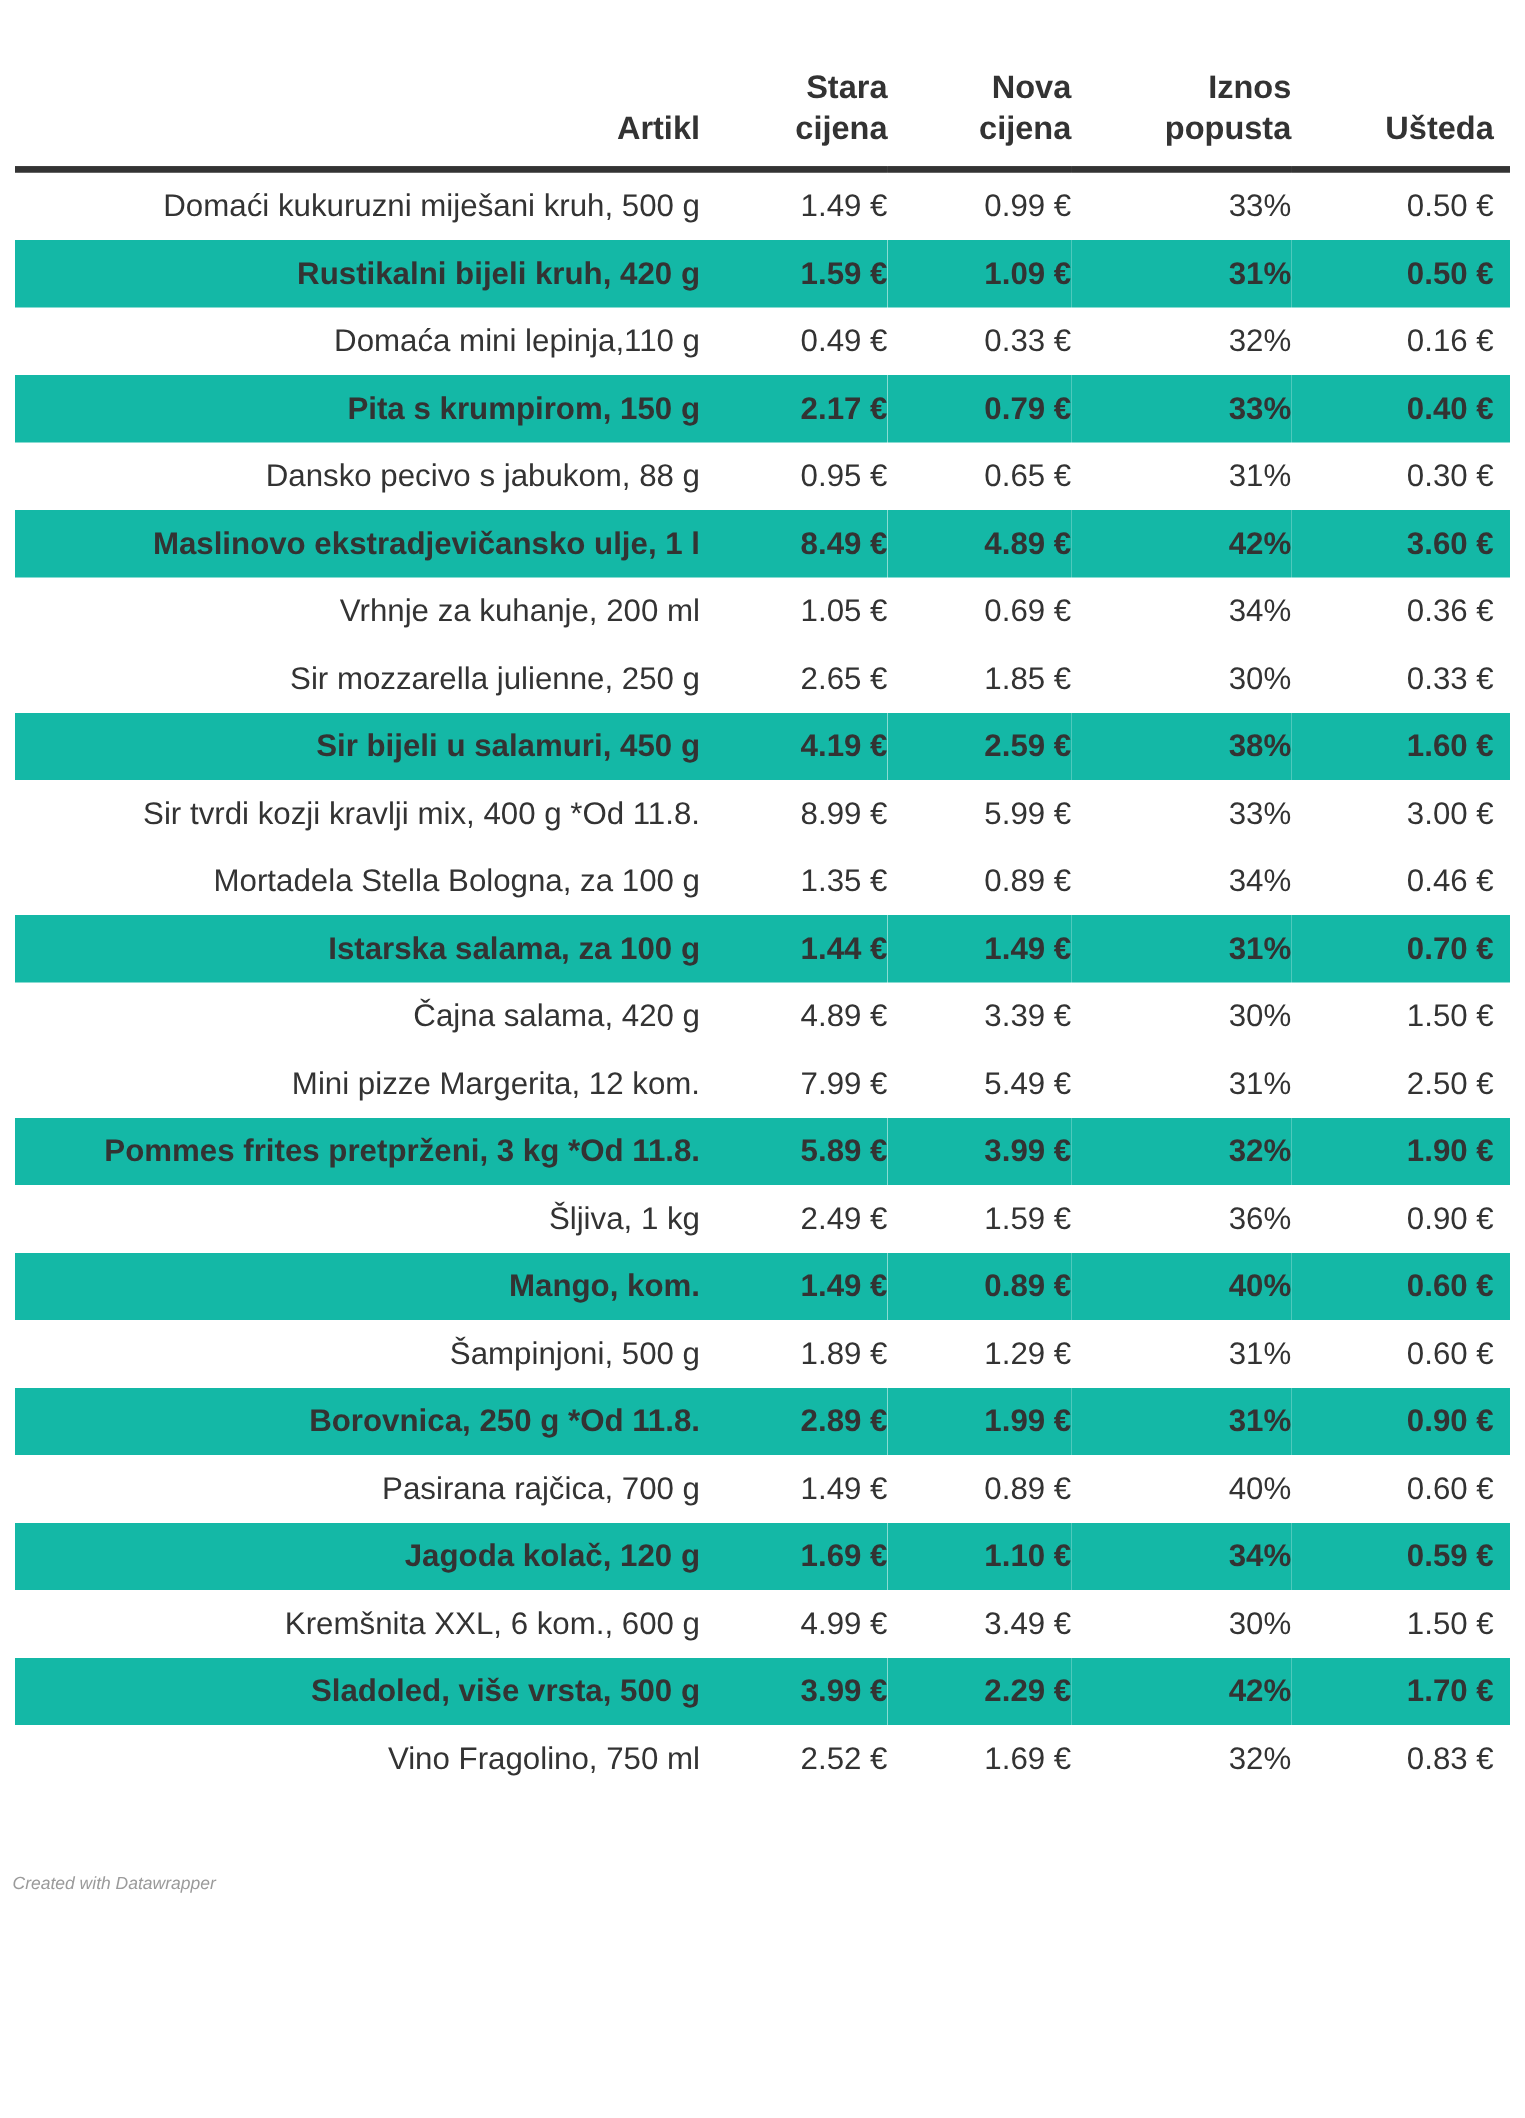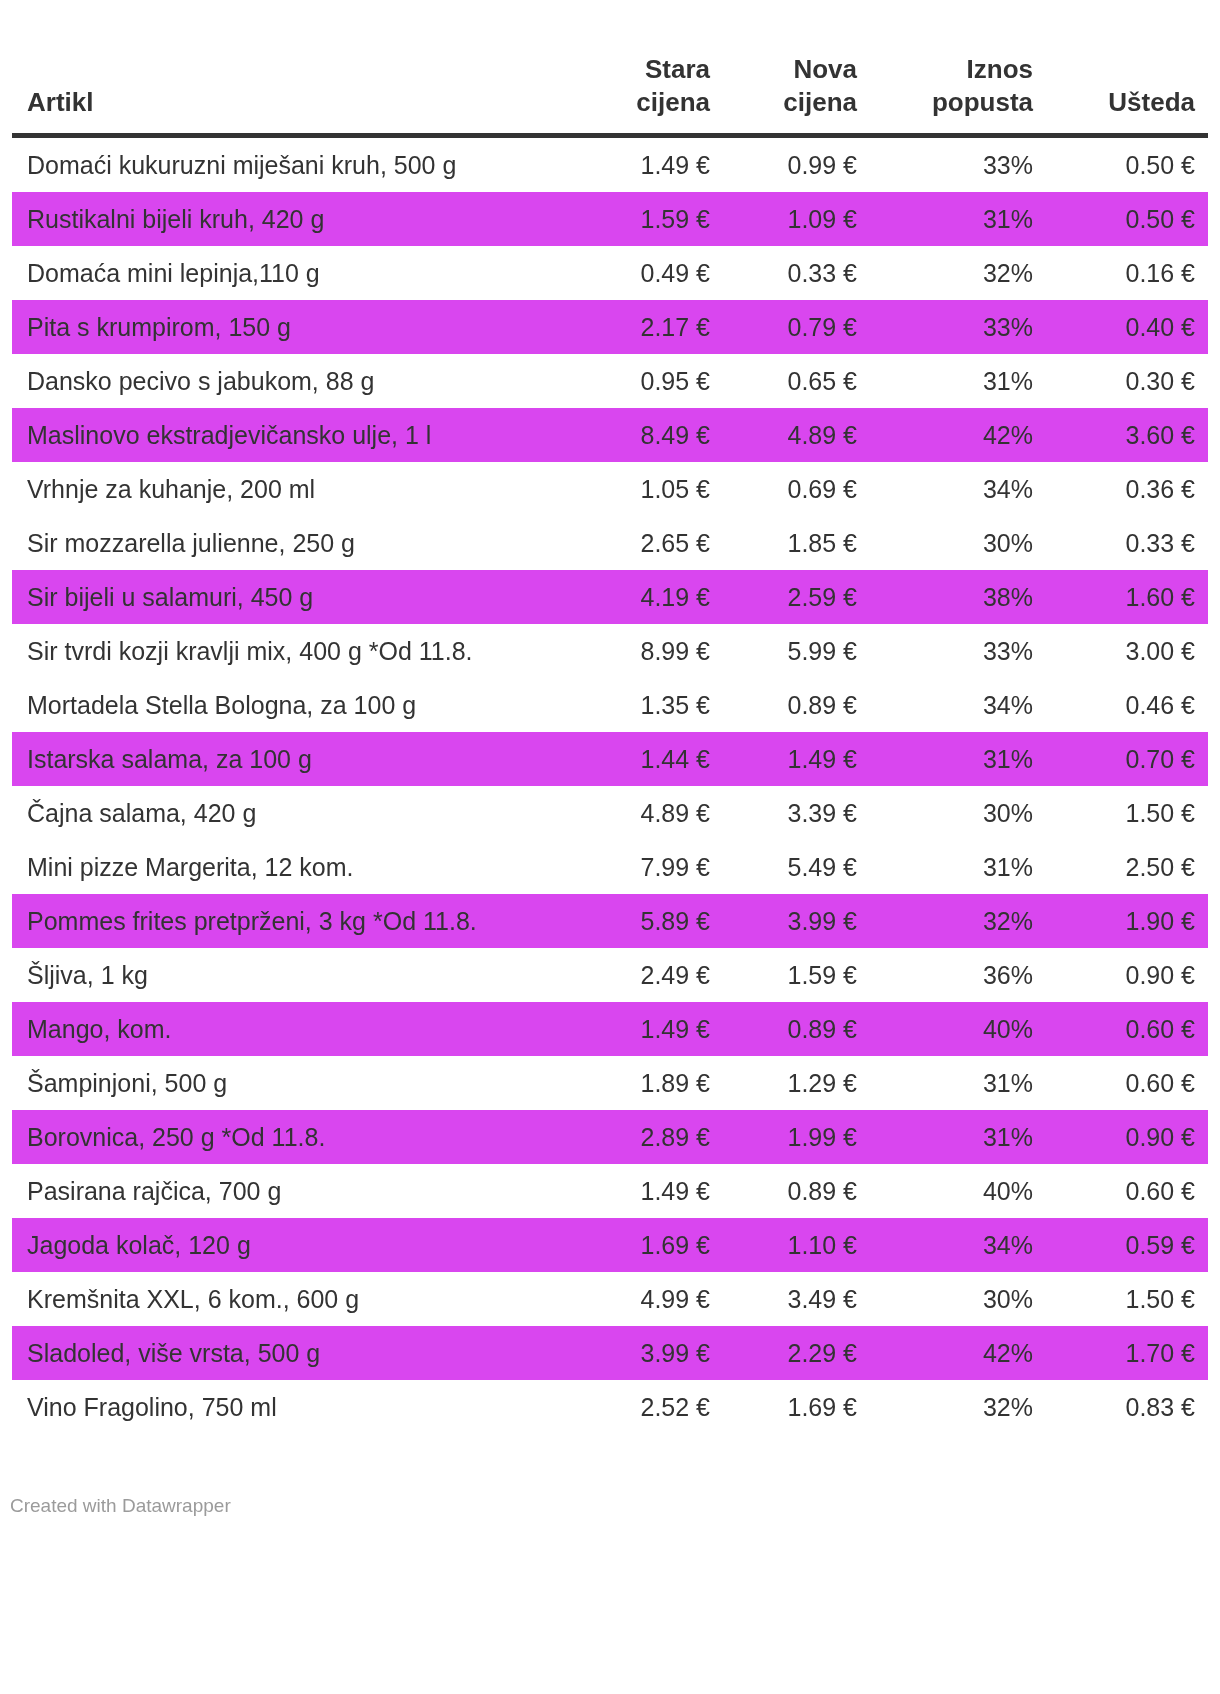--- a/index.html
+++ b/index.html
@@ -34,44 +34,45 @@
   thead th {
     font-size: 26px;
     font-weight: bold;
     line-height: 33px;
     color: #333333;
     vertical-align: bottom;
     padding: 13px 0 14px 0;
     white-space: pre-line;
     border-bottom: 5px solid #333333;
   }
-  th.left, td.left { text-align: left; }
+  th.left, td.left { text-align: right; }
   th.right, td.right { text-align: right; }
 
   tbody td {
     font-size: 25px;
     line-height: 28px;
     padding: 13px 0;
     color: #333333;
     white-space: nowrap;
     overflow: hidden;
   }
   td.c-artikl { padding-left: 15px; }
   th.h-artikl { padding-left: 15px; }
   td.c-usteda, th.h-usteda { padding-right: 13px; }
 
-  tbody tr.striped { background: #d946ef; }
+  tbody tr.striped { background: #14b8a6; font-weight: bold; }
 
   .footer {
     margin: 60px 0 0 10px;
-    font-size: 19px;
+    font-size: 14px;
     line-height: 24px;
     color: #9b9b9b;
     text-decoration: none;
     display: inline-block;
+    font-style: italic;
   }
 </style>
 </head>
 <body>
 
 <div class="page">
   <div class="table-wrap">
     <table class="dw-table">
       <colgroup>
         <col class="col-artikl">

